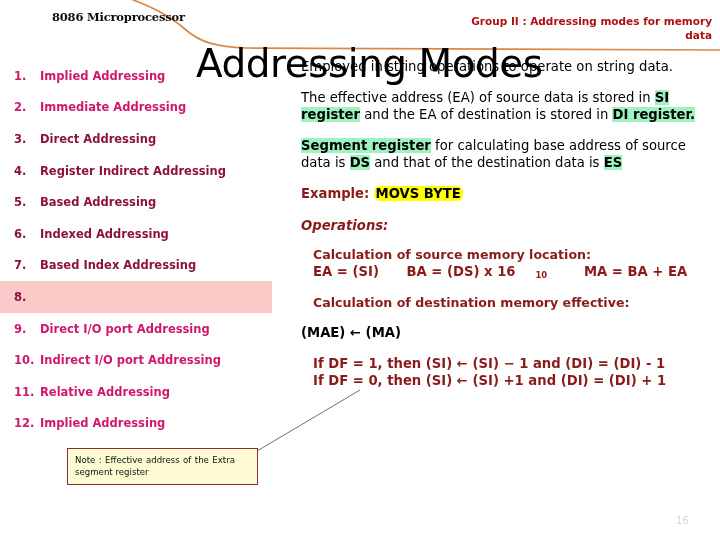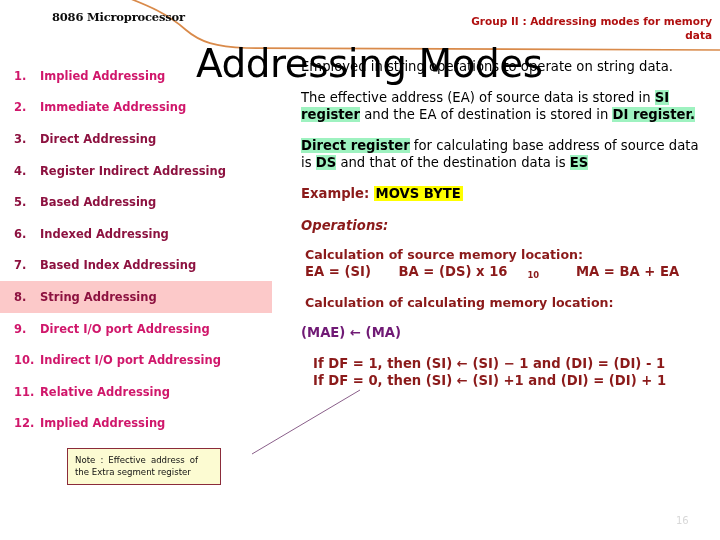--- a/index.html
+++ b/index.html
@@ -88,21 +88,21 @@
   .mode-item.hl {
     background: #fcc9c9;
     width: 272px;
     color: #8d1240;
   }
 
   
   .note-box {
     position: absolute;
     left: 67px; top: 448px;
-    width: 154px;
+    width: 191px;
     box-sizing: border-box;
     background: #fcfbd2;
     border: 1px solid #8b2b3a;
     padding: 5px 22px 6px 7px;
     font-family: "DejaVu Sans", sans-serif;
     font-size: 8.6px;
     line-height: 12px;
     color: #111111;
     text-align: justify;
   }
@@ -129,34 +129,35 @@
   .hl-green {
     background: #9ef2c0;
     color: #000000;
     font-weight: bold;
   }
   .hl-yellow {
     background: #ffff00;
     color: #000000;
     font-weight: bold;
     padding: 0 2px;
+    border-radius: 6px;
   }
   .lbl-red {
     color: #8b1a1a;
     font-weight: bold;
   }
 
   .op-head {
     font-size: 13.2px;
     color: #8b1a1a;
     font-weight: bold;
     margin: 0 0 14px 0;
     font-style: italic;
   }
-  .calc-block { margin: 0 0 13px 4px; }
+  .calc-block { margin: 0 0 13px 12px; }
   .calc-title {
     font-size: 12.6px;
     color: #8b1a1a;
     font-weight: bold;
     line-height: 16px;
   }
   .calc-line {
     font-size: 13.2px;
     color: #8b1a1a;
     font-weight: bold;
@@ -165,21 +166,21 @@
   }
   .calc-line sub {
     font-size: 8.4px;
     vertical-align: baseline;
     position: relative;
     bottom: -2px;
     padding-left: 20px;
   }
   .mae-line {
     font-size: 13.2px;
-    color: #701a75;
+    color: #000000;
     font-weight: bold;
     line-height: 17px;
     margin: 0 0 14px 0;
   }
   .df-line {
     font-size: 13.2px;
     color: #8b1a1a;
     font-weight: bold;
     line-height: 17px;
     white-space: pre;
@@ -230,21 +231,20 @@
     <div class="mode-item dark">
       <span class="num">6.</span>
       <span>Indexed Addressing</span>
     </div>
     <div class="mode-item dark">
       <span class="num">7.</span>
       <span>Based Index Addressing</span>
     </div>
     <div class="mode-item dark hl">
       <span class="num">8.</span>
-      <span>String Addressing</span>
     </div>
     <div class="mode-item bright">
       <span class="num">9.</span>
       <span>Direct I/O port Addressing</span>
     </div>
     <div class="mode-item bright">
       <span class="num">10.</span>
       <span>Indirect I/O port Addressing</span>
     </div>
     <div class="mode-item bright">
@@ -267,37 +267,37 @@
 
   <p class="para">
     <span>Employed in string operations to operate on string data.</span>
   </p>
 
   <p class="para">
     <span>The effective address (EA) of source data is stored in </span><span class="hl-green">SI register</span><span> and the EA of destination is stored in </span><span class="hl-green">DI register.</span>
   </p>
 
   <p class="para">
-    <span class="hl-green">Direct register</span><span> for calculating base address of source data is </span><span class="hl-green">DS</span><span> and that of the destination data is </span><span class="hl-green">ES</span>
+    <span class="hl-green">Segment register</span><span> for calculating base address of source data is </span><span class="hl-green">DS</span><span> and that of the destination data is </span><span class="hl-green">ES</span>
   </p>
 
   <p class="para" style="margin-bottom:16px;">
     <span class="lbl-red">Example:</span>
     <span class="hl-yellow">MOVS BYTE</span>
   </p>
 
   <p class="op-head">Operations:</p>
 
   <div class="calc-block">
     <div class="calc-title">Calculation of source memory location:</div>
     <div class="calc-line"><span>EA = (SI)</span>      <span>BA = (DS) x 16</span><sub>10</sub>        <span>MA = BA + EA</span></div>
   </div>
 
   <div class="calc-block">
-    <div class="calc-title">Calculation of calculating memory location:</div>
+    <div class="calc-title">Calculation of destination memory effective:</div>
   </div>
 
   <p class="mae-line">(MAE) ← (MA)</p>
 
   <div class="df-line">If DF = 1, then (SI) ← (SI) − 1 and (DI) = (DI) - 1</div>
   <div class="df-line">If DF = 0, then (SI) ← (SI) +1 and (DI) = (DI) + 1</div>
 
 </div>
 
 <div class="page-num">16</div>

